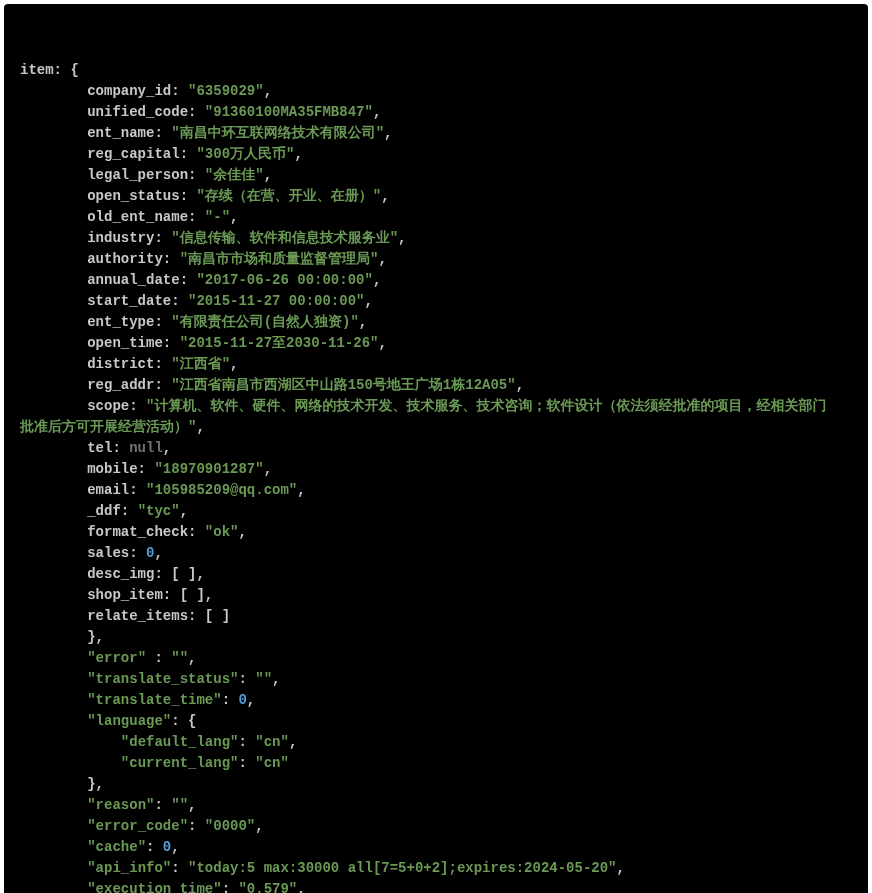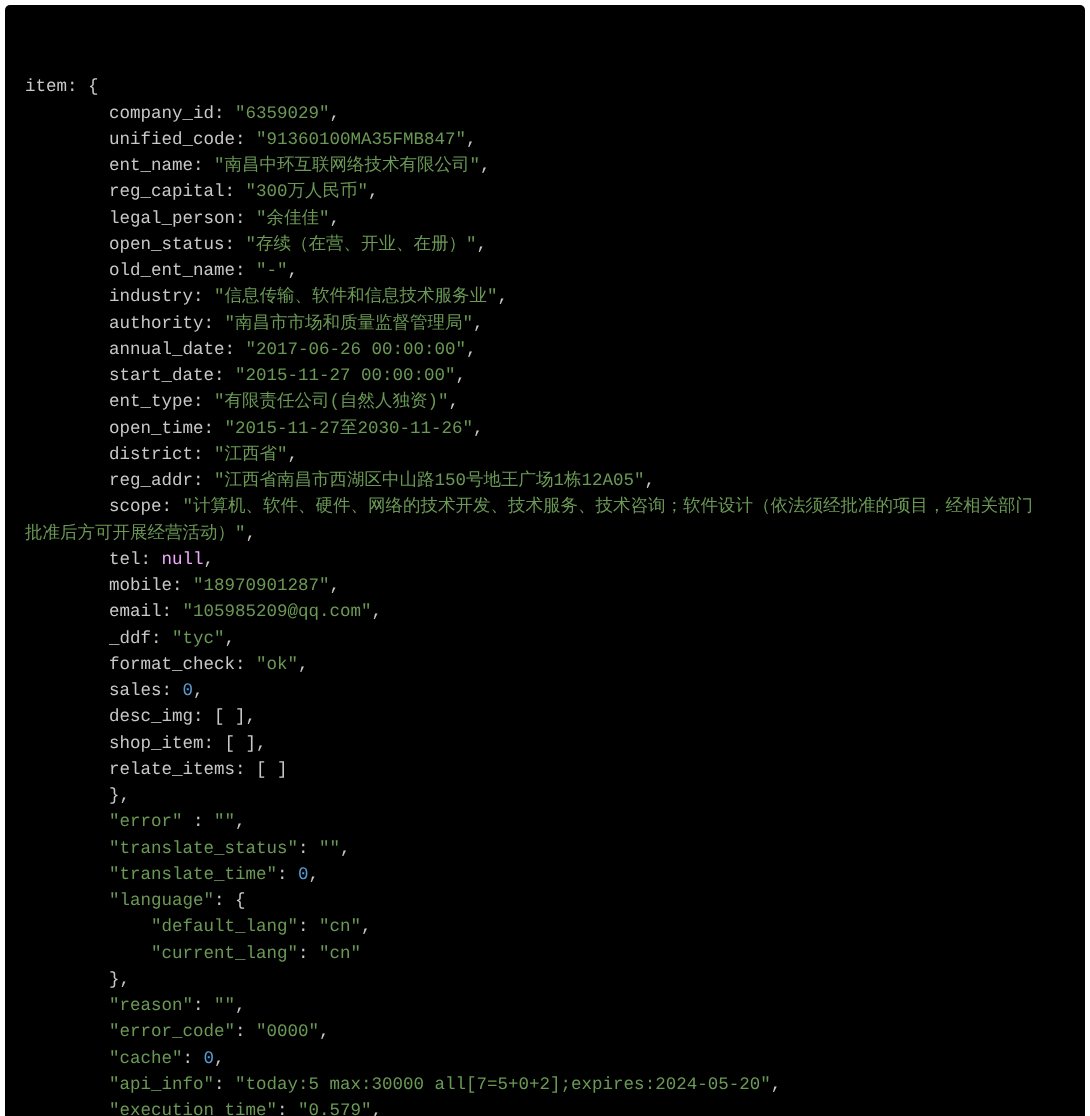--- a/index.html
+++ b/index.html
@@ -17,22 +17,22 @@
     padding: 14px 16px 14px 16px;
     white-space: pre;
     overflow: hidden;
     min-height: 875px;
     position: relative;
   }
   .k { color: #c8c8c8; }        
   .qk { color: #6a9955; }       
   .s { color: #6a9955; }        
   .n { color: #569cd6; }        
-  .nul { color: #f0abfc; }      
+  .nul { color: #737373; }      
   .p { color: #c8c8c8; }
-  .line { display: block; }
+  .line { display: block; font-weight: bold; }
 </style>
 </head>
 <body>
 
 <div class="code-block" id="code-container">
   <span class="line"><span class="k">item: {</span></span><span class="line"><span class="k">        company_id: </span><span class="s">"6359029"</span><span class="p">,</span></span><span class="line"><span class="k">        unified_code: </span><span class="s">"91360100MA35FMB847"</span><span class="p">,</span></span><span class="line"><span class="k">        ent_name: </span><span class="s">"南昌中环互联网络技术有限公司"</span><span class="p">,</span></span><span class="line"><span class="k">        reg_capital: </span><span class="s">"300万人民币"</span><span class="p">,</span></span><span class="line"><span class="k">        legal_person: </span><span class="s">"余佳佳"</span><span class="p">,</span></span><span class="line"><span class="k">        open_status: </span><span class="s">"存续（在营、开业、在册）"</span><span class="p">,</span></span><span class="line"><span class="k">        old_ent_name: </span><span class="s">"-"</span><span class="p">,</span></span><span class="line"><span class="k">        industry: </span><span class="s">"信息传输、软件和信息技术服务业"</span><span class="p">,</span></span><span class="line"><span class="k">        authority: </span><span class="s">"南昌市市场和质量监督管理局"</span><span class="p">,</span></span><span class="line"><span class="k">        annual_date: </span><span class="s">"2017-06-26 00:00:00"</span><span class="p">,</span></span><span class="line"><span class="k">        start_date: </span><span class="s">"2015-11-27 00:00:00"</span><span class="p">,</span></span><span class="line"><span class="k">        ent_type: </span><span class="s">"有限责任公司(自然人独资)"</span><span class="p">,</span></span><span class="line"><span class="k">        open_time: </span><span class="s">"2015-11-27至2030-11-26"</span><span class="p">,</span></span><span class="line"><span class="k">        district: </span><span class="s">"江西省"</span><span class="p">,</span></span><span class="line"><span class="k">        reg_addr: </span><span class="s">"江西省南昌市西湖区中山路150号地王广场1栋12A05"</span><span class="p">,</span></span><span class="line"><span class="k">        scope: </span><span class="s">"计算机、软件、硬件、网络的技术开发、技术服务、技术咨询；软件设计（依法须经批准的项目，经相关部门</span></span><span class="line"><span class="s">批准后方可开展经营活动）"</span><span class="p">,</span></span><span class="line"><span class="k">        tel: </span><span class="nul">null</span><span class="p">,</span></span><span class="line"><span class="k">        mobile: </span><span class="s">"18970901287"</span><span class="p">,</span></span><span class="line"><span class="k">        email: </span><span class="s">"105985209@qq.com"</span><span class="p">,</span></span><span class="line"><span class="k">        _ddf: </span><span class="s">"tyc"</span><span class="p">,</span></span><span class="line"><span class="k">        format_check: </span><span class="s">"ok"</span><span class="p">,</span></span><span class="line"><span class="k">        sales: </span><span class="n">0</span><span class="p">,</span></span><span class="line"><span class="k">        desc_img: [ ],</span></span><span class="line"><span class="k">        shop_item: [ ],</span></span><span class="line"><span class="k">        relate_items: [ ]</span></span><span class="line"><span class="k">        },</span></span><span class="line"><span class="p">        </span><span class="qk">"error"</span><span class="p"> : </span><span class="s">""</span><span class="p">,</span></span><span class="line"><span class="p">        </span><span class="qk">"translate_status"</span><span class="p">: </span><span class="s">""</span><span class="p">,</span></span><span class="line"><span class="p">        </span><span class="qk">"translate_time"</span><span class="p">: </span><span class="n">0</span><span class="p">,</span></span><span class="line"><span class="p">        </span><span class="qk">"language"</span><span class="p">: {</span></span><span class="line"><span class="p">            </span><span class="qk">"default_lang"</span><span class="p">: </span><span class="s">"cn"</span><span class="p">,</span></span><span class="line"><span class="p">            </span><span class="qk">"current_lang"</span><span class="p">: </span><span class="s">"cn"</span></span><span class="line"><span class="p">        },</span></span><span class="line"><span class="p">        </span><span class="qk">"reason"</span><span class="p">: </span><span class="s">""</span><span class="p">,</span></span><span class="line"><span class="p">        </span><span class="qk">"error_code"</span><span class="p">: </span><span class="s">"0000"</span><span class="p">,</span></span><span class="line"><span class="p">        </span><span class="qk">"cache"</span><span class="p">: </span><span class="n">0</span><span class="p">,</span></span><span class="line"><span class="p">        </span><span class="qk">"api_info"</span><span class="p">: </span><span class="s">"today:5 max:30000 all[7=5+0+2];expires:2024-05-20"</span><span class="p">,</span></span><span class="line"><span class="p">        </span><span class="qk">"execution_time"</span><span class="p">: </span><span class="s">"0.579"</span><span class="p">,</span></span>
 </div>
 
 </body></html>

